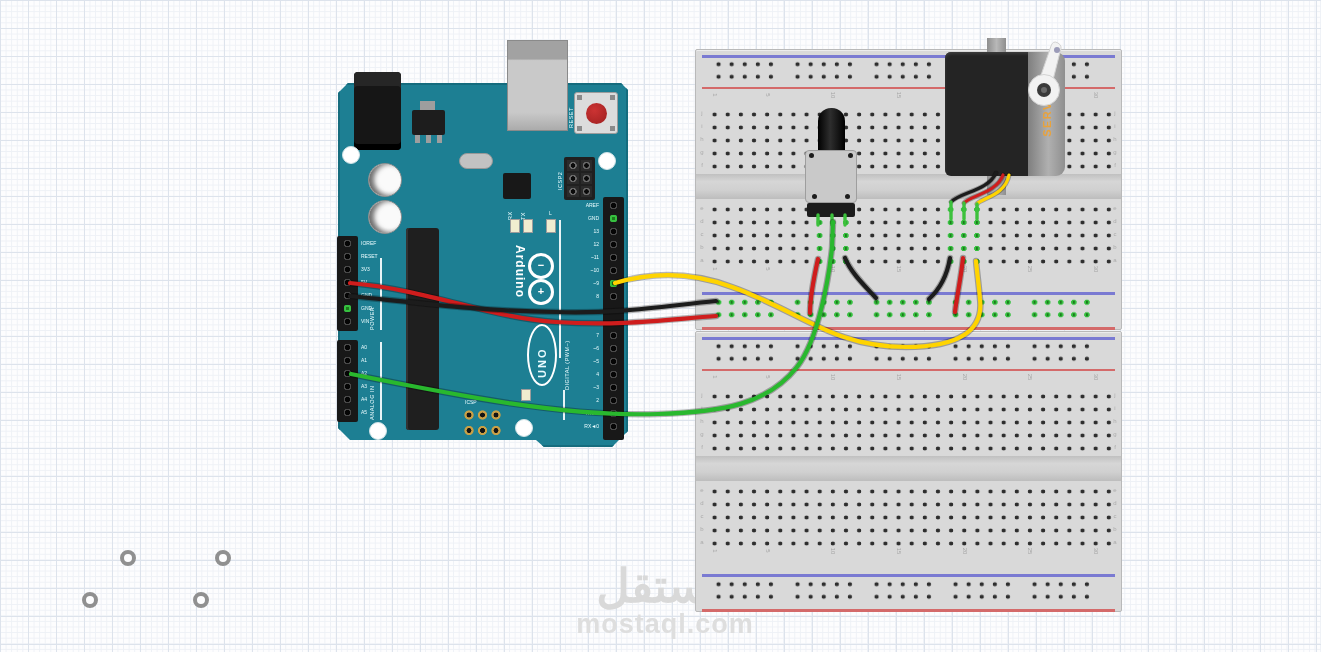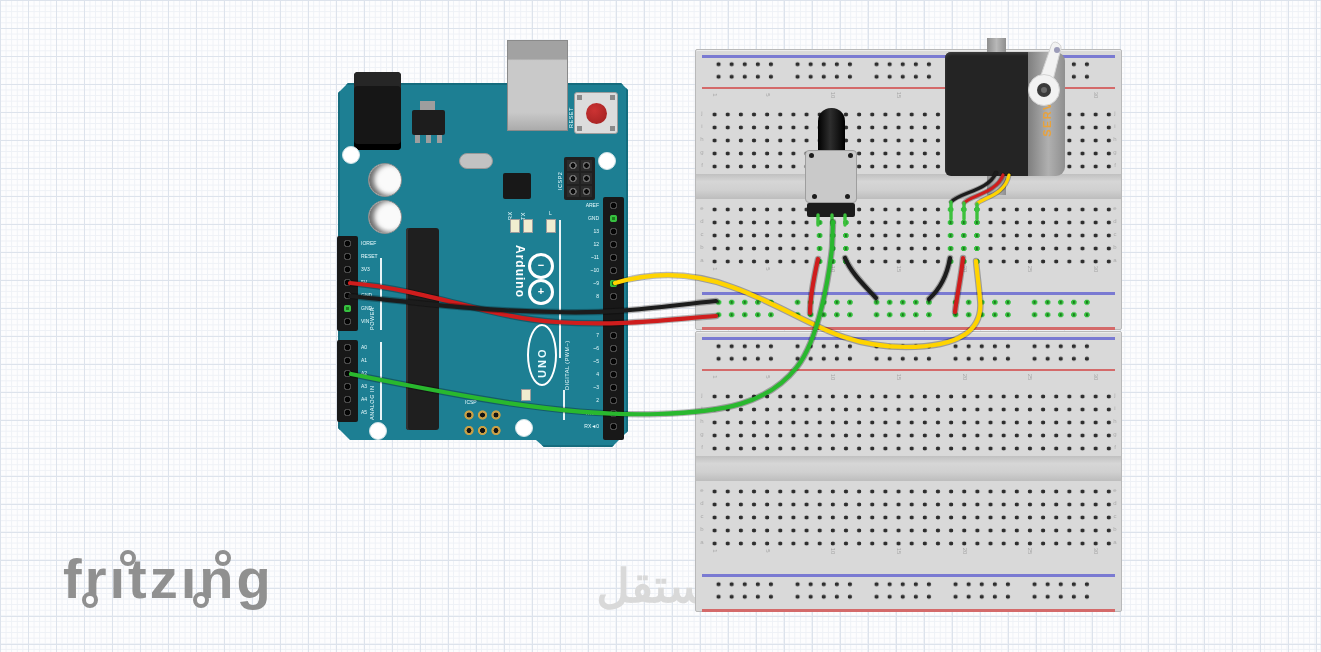--- a/index.html
+++ b/index.html
@@ -109,23 +109,23 @@
   .wire.thin .core{stroke-width:3.2;}
   .wire.stub .core{stroke-width:3.4;}
 </style>
 </head>
 <body>
 
 <div class="stage">
 
   <div class="wm">
     <div class="wm-ar">مستقل</div>
-  </div>
-
-  <div class="flogo">frıtzıng</div>
+    <div class="wm-en">mostaql.com</div>
+  </div>
+
   <div class="fring" style="left:82px;top:592px;"></div>
   <div class="fring" style="left:120px;top:550px;"></div>
   <div class="fring" style="left:193px;top:592px;"></div>
   <div class="fring" style="left:215px;top:550px;"></div>
 
   <div class="bb" style="top:49px;">
     <div class="bb-line blue" style="top:5px;"></div>
     <div class="rail-row" style="top:7.5px;">
       <span class="rail-grp"></span>
         <span class="rail-grp"></span>

